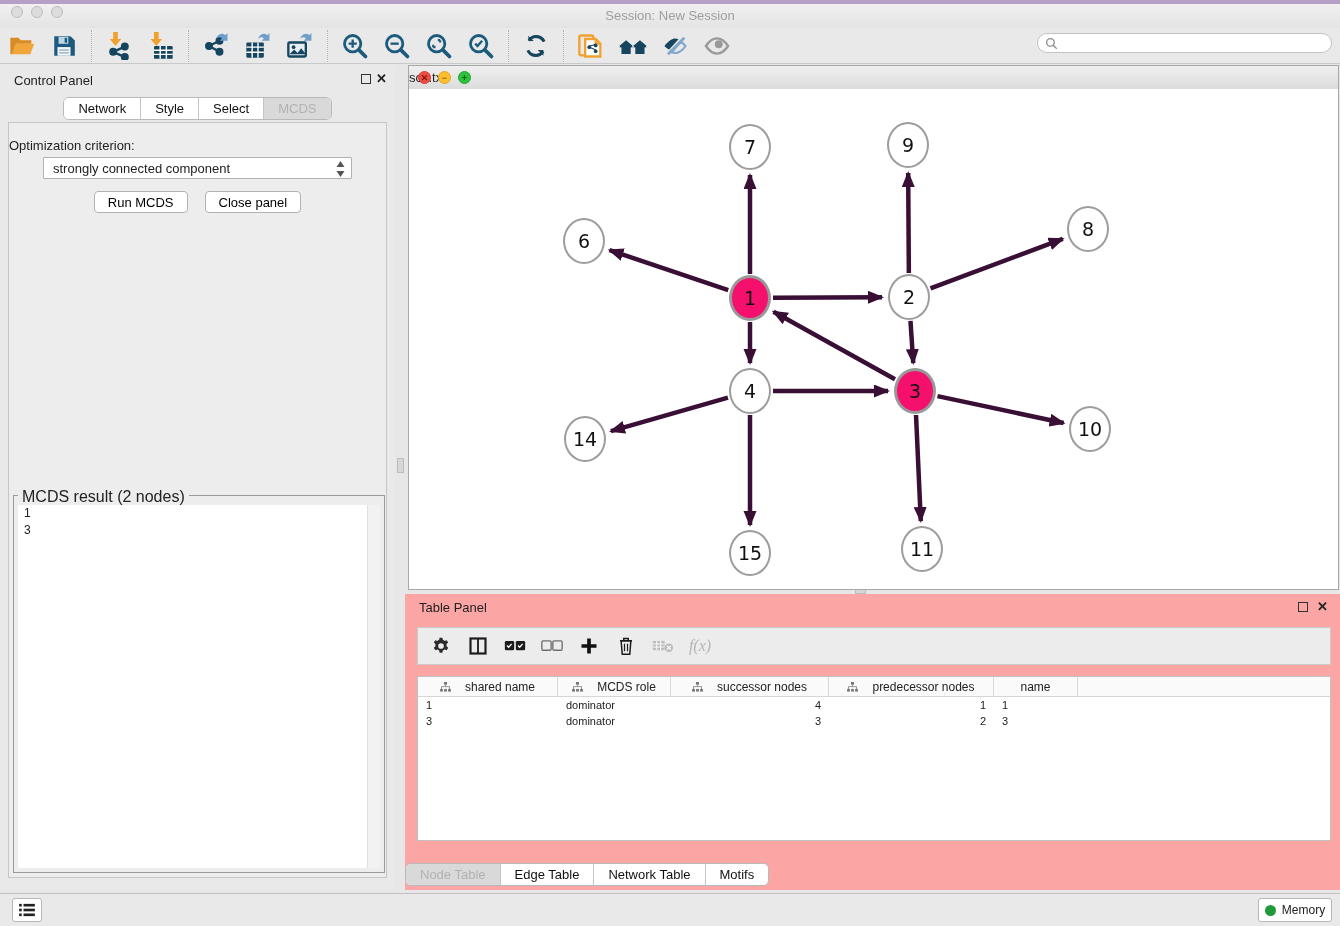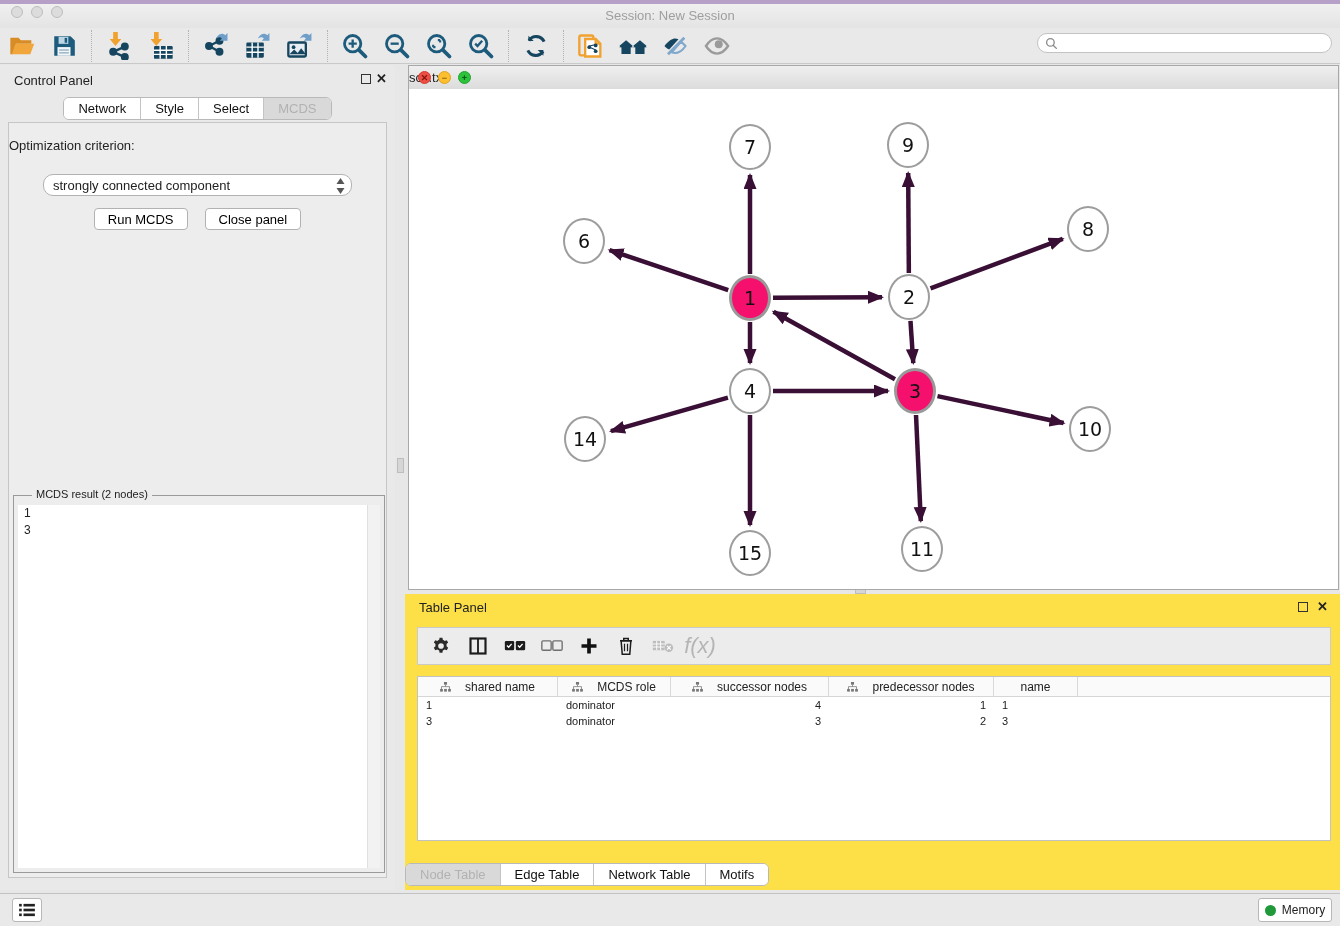--- a/index.html
+++ b/index.html
@@ -32,29 +32,29 @@
   .panel-title{font-size:13px;color:#222}
   .mini-square{width:10px;height:10px;border:1.5px solid #333;box-sizing:border-box;display:inline-block}
   .mini-x{font-size:13px;font-weight:bold;color:#222;line-height:10px}
   .seg-group{display:flex;border:1px solid #b9b9b9;border-radius:6px;overflow:hidden;background:#fff}
   .seg{font-size:13px;padding:3px 14px;background:#fff;border-right:1px solid #c4c4c4;color:#111;white-space:nowrap}
   .seg:last-child{border-right:none}
   .seg.seg-active{background:#d9d9d9;color:#b2b2b2}
   .cp-content{left:8px;top:57px;width:379px;height:756px;background:#ededed;
       border:1px solid #c6c6c6;box-sizing:border-box}
   .opt-label{width:100%;text-align:left;font-size:13px;margin-top:15px}
-  .dropdown{margin:21px auto 0;width:309px;height:22px;background:#fff;border:1px solid #b2b2b2;border-radius:10px;
+  .dropdown{margin:4px auto 0;width:309px;height:22px;background:#fff;border:1px solid #b2b2b2;border-radius:1px;
       display:flex;align-items:center;font-size:13px;padding-left:9px;box-sizing:border-box;position:relative}
   .dd-stepper{position:absolute;right:5px;top:2px}
   .btn{background:#fff;border:1px solid #b2b2b2;border-radius:4px;font-size:13px;height:22px;
       display:inline-flex;align-items:center;justify-content:center;padding:0 13px;box-sizing:border-box}
   .btn-row{display:flex;justify-content:center;gap:17px;margin-top:12px}
   .result-box{position:absolute;left:4px;top:372px;width:372px;height:378px;
       border:1px solid #9a9a9a;box-sizing:border-box;background:transparent}
-  .result-legend{position:absolute;left:18px;top:-8px;background:#ededed;padding:0 4px;font-size:11px}
+  .result-legend{position:absolute;left:4px;top:-8px;background:#ededed;padding:0 4px;font-size:16px}
   .result-inner{position:absolute;left:4px;top:9px;right:4px;bottom:4px;background:#fff;overflow:hidden}
   .result-scroll{position:absolute;right:0;top:0;width:12px;bottom:0;background:#f2f2f2;border-left:1px solid #e0e0e0}
   .result-line{font-size:12px;line-height:17px;padding-left:6px}
 
   
   .net-window{left:408px;top:65px;width:931px;height:525px;border:1px solid #a8a8a8;background:#fff;box-sizing:border-box}
   .net-titlebar{position:absolute;left:0;top:0;right:0;height:23px;
       background:linear-gradient(#efefef,#dcdcdc);border-bottom:1px solid #b5b5b5}
   .net-title{position:absolute;left:0;right:0;top:0;height:23px;line-height:23px;font-size:13px;color:#222}
   .traffic{width:13px;height:13px;border-radius:50%;top:5px;box-sizing:border-box;
@@ -62,25 +62,25 @@
   .t-red{background:#ee4f44;border:1px solid #d33a30;color:#7c150f}
   .t-yellow{background:#fdbf2d;border:1px solid #e0a321;color:#8a6510}
   .t-green{background:#2cc23c;border:1px solid #23a32f;color:#0c5c14}
   .canvas{position:absolute;left:0;top:23px;right:0;bottom:0;background:#fff;overflow:hidden}
   .gnode{position:absolute;width:42px;height:46px;border-radius:50%;background:#fff;border:2px solid #9d9d9d;
       box-sizing:border-box;display:flex;align-items:center;justify-content:center;
       font-family:"DejaVu Sans",sans-serif;font-size:19px;color:#111}
   .gnode.hl{border:3px solid #999;background:#F4106C}
 
   
-  .table-panel{left:405px;top:594px;width:935px;height:296px;background:#fde047}
+  .table-panel{left:405px;top:594px;width:935px;height:296px;background:#fca5a5}
   .tp-toolbar{position:absolute;left:12px;top:33px;width:914px;height:38px;background:#ececec;
       border:1px solid #cacaca;box-sizing:border-box;display:flex;align-items:center;padding-left:10px}
   .tpicon{width:26px;height:26px;margin-right:11px;display:flex;align-items:center;justify-content:center;flex:0 0 auto}
-  .fx{font-family:Liberation Sans, sans-serif;font-style:italic;font-size:22px;color:#b5b5b5}
+  .fx{font-family:Liberation Serif, serif;font-style:italic;font-size:16px;color:#b5b5b5}
   .ttable{position:absolute;left:12px;top:82px;width:914px;height:165px;background:#fff;
       border:1px solid #c2c2c2;box-sizing:border-box}
   .thead{display:flex;height:19px;background:#fafafa;border-bottom:1px solid #d6d6d6}
   .hcell{display:flex;align-items:center;justify-content:center;gap:14px;font-size:12px;color:#222;
       border-right:1px solid #d9d9d9;box-sizing:border-box;flex:0 0 auto}
   .trow{display:flex;height:16px;align-items:center}
   .tcell{font-size:11px;box-sizing:border-box;flex:0 0 auto;padding:0 8px;white-space:nowrap;overflow:hidden}
   .tcell.right{text-align:right}
   .tcell.left{text-align:left}
   .tp-tabs{position:absolute;left:0;right:0;top:269px;display:flex;justify-content:flex-start}

